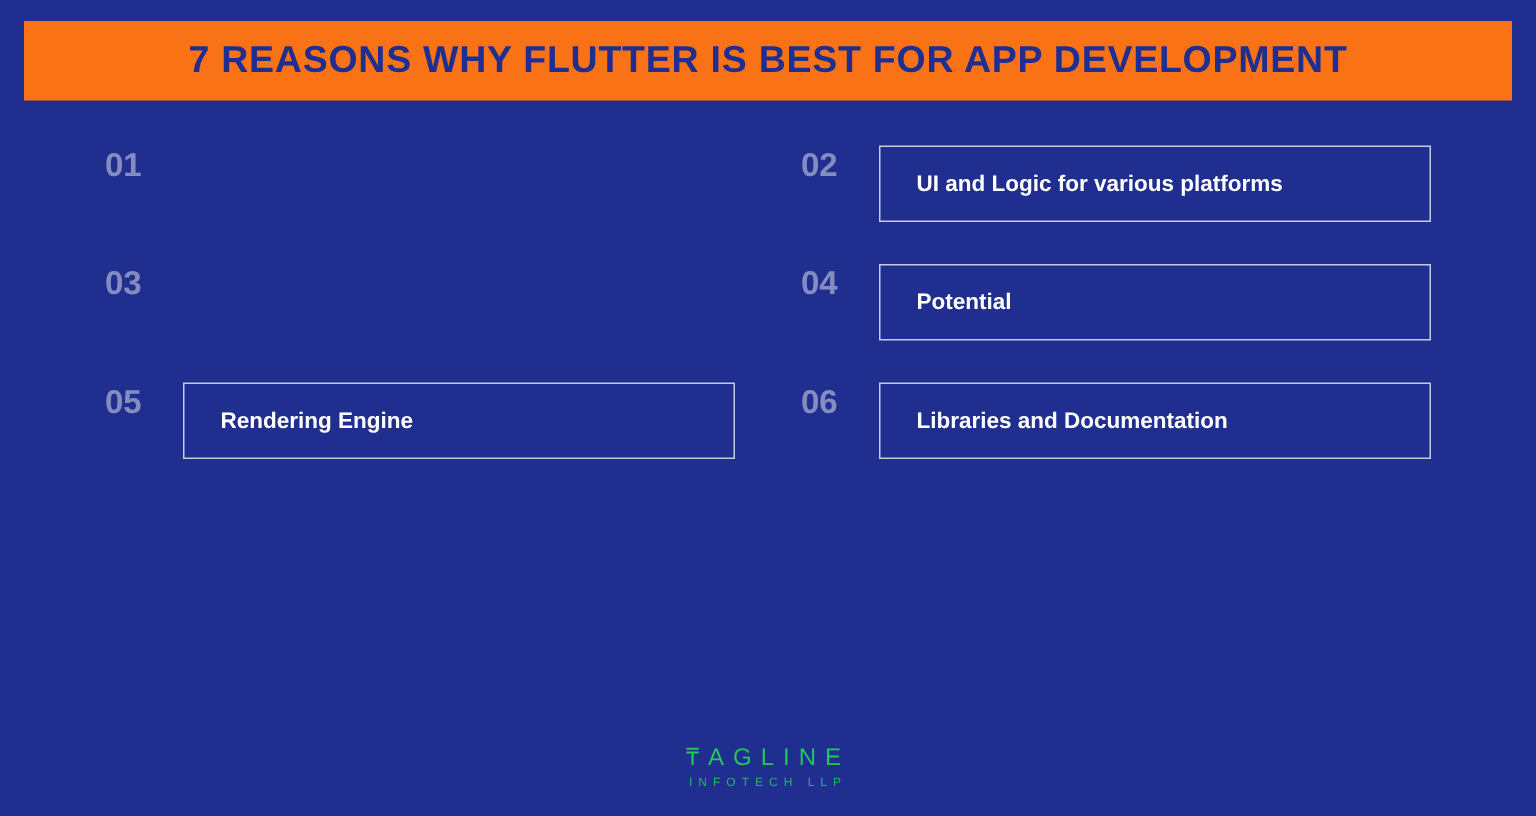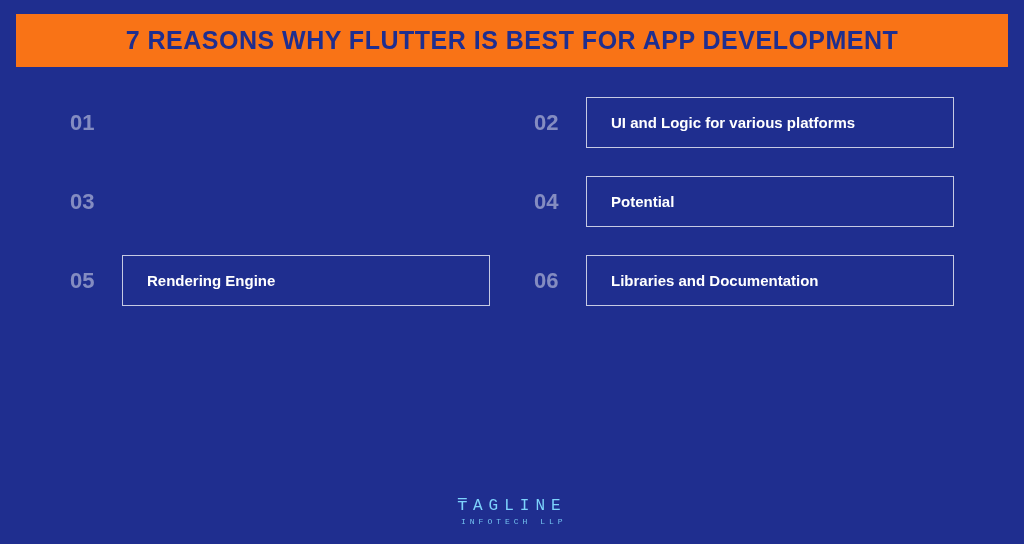--- a/index.html
+++ b/index.html
@@ -32,21 +32,20 @@
   .row {
     display: flex;
     justify-content: space-between;
     gap: 40px;
   }
   .row.center {
     justify-content: center;
   }
   .item {
     display: flex;
-    align-items: center;
     gap: 18px;
     width: 420px;
   }
   .num {
     color: #ffffff;
     font-size: 22px;
     font-weight: 700;
     opacity: 0.45;
     width: 34px;
     text-align: left;
@@ -58,23 +57,22 @@
     font-size: 15px;
     font-weight: 600;
     padding: 16px 24px;
     flex: 1;
   }
   .logo {
     position: absolute;
     bottom: 18px;
     left: 50%;
     transform: translateX(-50%);
-    text-align: right;
-    color: #7dd3fc;
-    font-family: Liberation Mono, monospace;
+    text-align: center;
+    color: #22c55e;
   }
   .logo .brand {
     font-size: 16px;
     font-weight: 400;
     letter-spacing: 6px;
   }
   .logo .sub {
     font-size: 8px;
     letter-spacing: 4px;
     margin-top: 2px;

